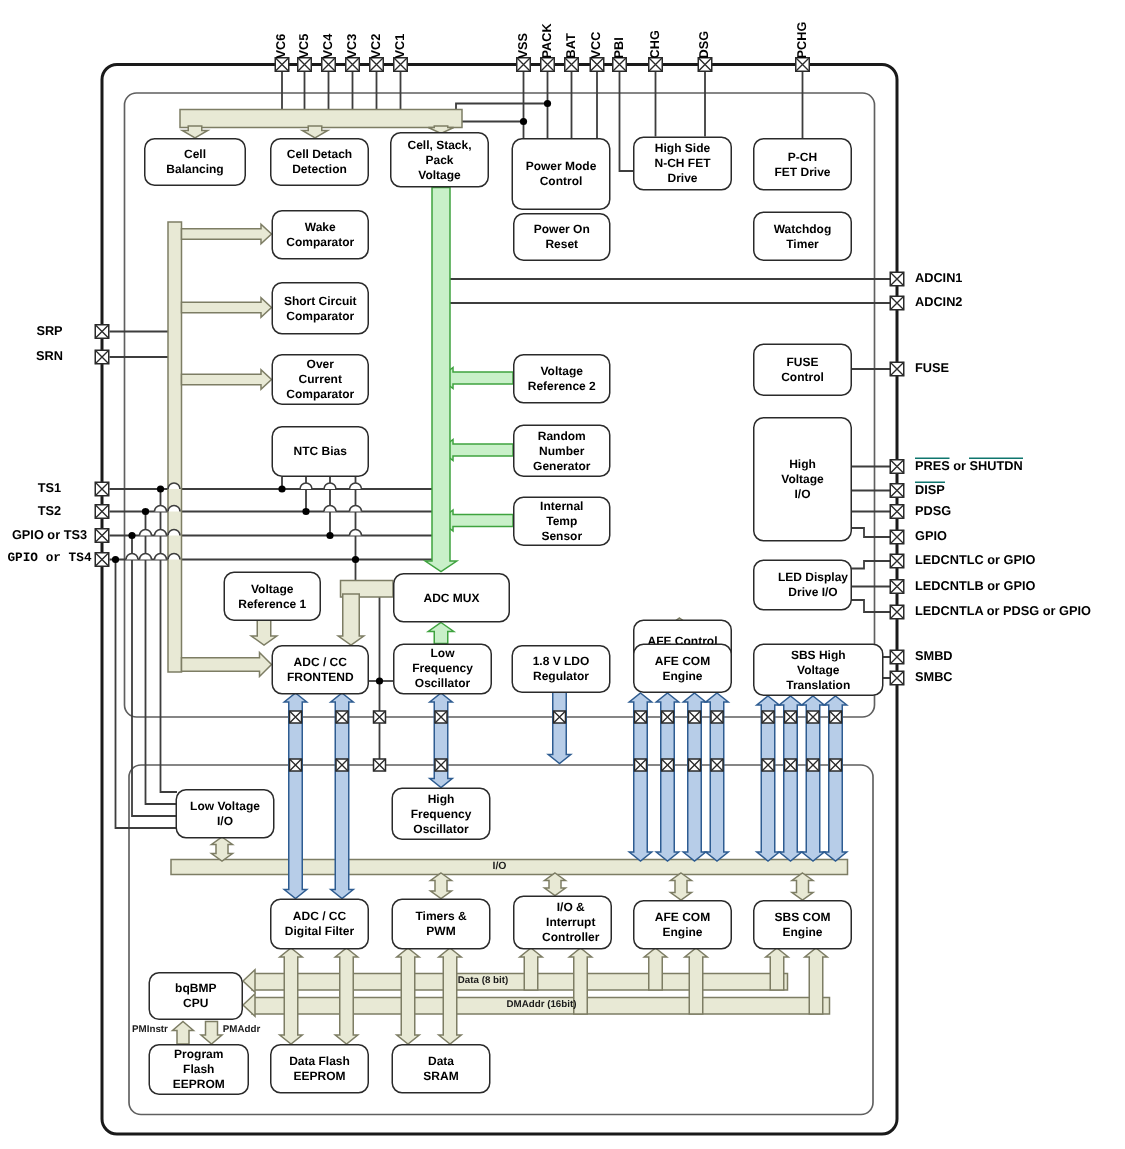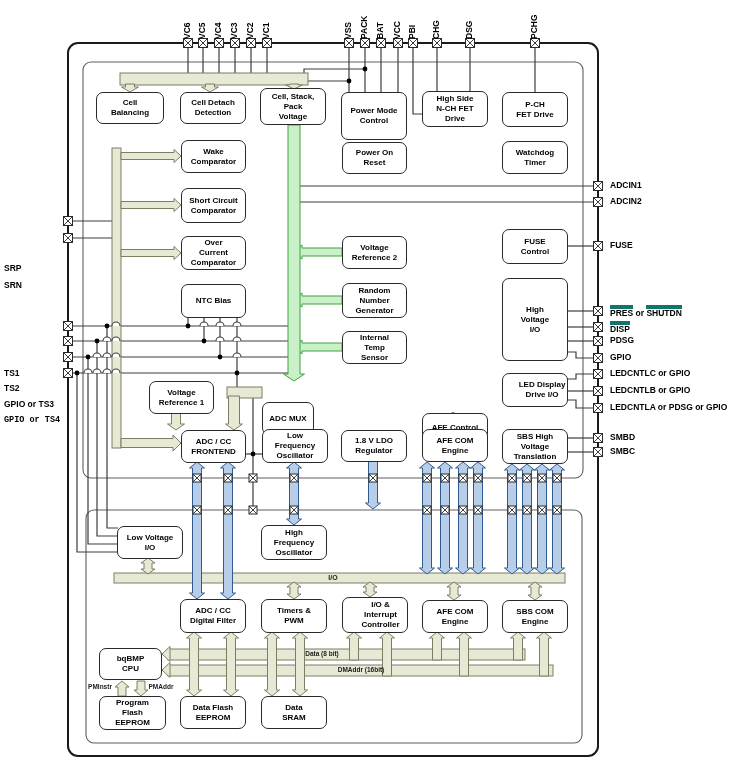--- a/index.html
+++ b/index.html
@@ -4,23 +4,23 @@
 <style>
   html,body{margin:0;padding:0;background:#ffffff;}
   #diagram{position:relative;width:750px;height:766px;background:#fff;
     font-family:"Liberation Sans",sans-serif;overflow:hidden;}
   #buswork{position:absolute;left:0;top:0;}
   .blk{position:absolute;box-sizing:border-box;background:#fff;border:1.4px solid #2a2a2a;
     border-radius:7px;display:flex;align-items:center;justify-content:center;text-align:center;
     font-size:8px;font-weight:bold;line-height:10px;color:#000;white-space:pre-line;z-index:3;}
   .pinlab{position:absolute;font-size:8.5px;font-weight:bold;color:#000;line-height:11px;z-index:4;}
   .pinlab-top{width:40px;height:12px;transform:rotate(-90deg);text-align:left;}
-  .pinlab-left{width:58px;text-align:left;margin-top:48px;}
+  .pinlab-left{width:58px;text-align:center;}
   .pinlab-right{width:140px;text-align:left;white-space:nowrap;}
-  .ov{border-top:4px solid #0f766e;display:inline-block;line-height:9px;}
+  .ov{border-top:1px solid #0f766e;display:inline-block;line-height:9px;}
   .buslab{position:absolute;font-size:6.5px;font-weight:bold;color:#1a1a1a;line-height:8px;
     transform:translate(-50%,-50%);white-space:nowrap;z-index:5;}
 </style>
 </head>
 <body>
 
 <div id="diagram">
   <svg id="buswork" width="750" height="766">
       <rect x="68" y="43" width="530" height="713" rx="10" fill="none" stroke="#1a1a1a" stroke-width="2"></rect>
       <rect x="83" y="62" width="500" height="416" rx="8" fill="none" stroke="#5f5f5f" stroke-width="1.1"></rect>
@@ -298,26 +298,26 @@
       <div class="blk" style="left: 342px; top: 331px; width: 65px; height: 33px;">Internal
 Temp
 Sensor</div>
       <div class="blk" style="left: 502px; top: 229px; width: 66px; height: 35px;">FUSE
 Control</div>
       <div class="blk" style="left: 502px; top: 278px; width: 66px; height: 83px;">High
 Voltage
 I/O</div>
       <div class="blk" style="left: 502px; top: 373px; width: 66px; height: 34px; padding-left: 14px;">LED Display
 Drive I/O</div>
-      <div class="blk" style="left: 502px; top: 429px; width: 66px; height: 35px;">SBS High
+      <div class="blk" style="left: 502px; top: 429px; width: 87px; height: 35px;">SBS High
 Voltage
 Translation</div>
       <div class="blk" style="left: 149px; top: 381px; width: 65px; height: 33px;">Voltage
 Reference 1</div>
-      <div class="blk" style="left: 262px; top: 382px; width: 52px; height: 33px; margin-top: 20px;">ADC MUX</div>
+      <div class="blk" style="left: 262px; top: 382px; width: 78px; height: 33px;">ADC MUX</div>
       <div class="blk" style="left: 422px; top: 382px; width: 66px; height: 29px; margin-top: 31px;">AFE Control</div>
       <div class="blk" style="left: 181px; top: 430px; width: 65px; height: 33px;">ADC / CC
 FRONTEND</div>
       <div class="blk" style="left: 262px; top: 429px; width: 66px; height: 34px;">Low
 Frequency
 Oscillator</div>
       <div class="blk" style="left: 341px; top: 430px; width: 66px; height: 32px;">1.8 V LDO
 Regulator</div>
       <div class="blk" style="left: 422px; top: 429px; width: 66px; height: 33px;">AFE COM
 Engine</div>

